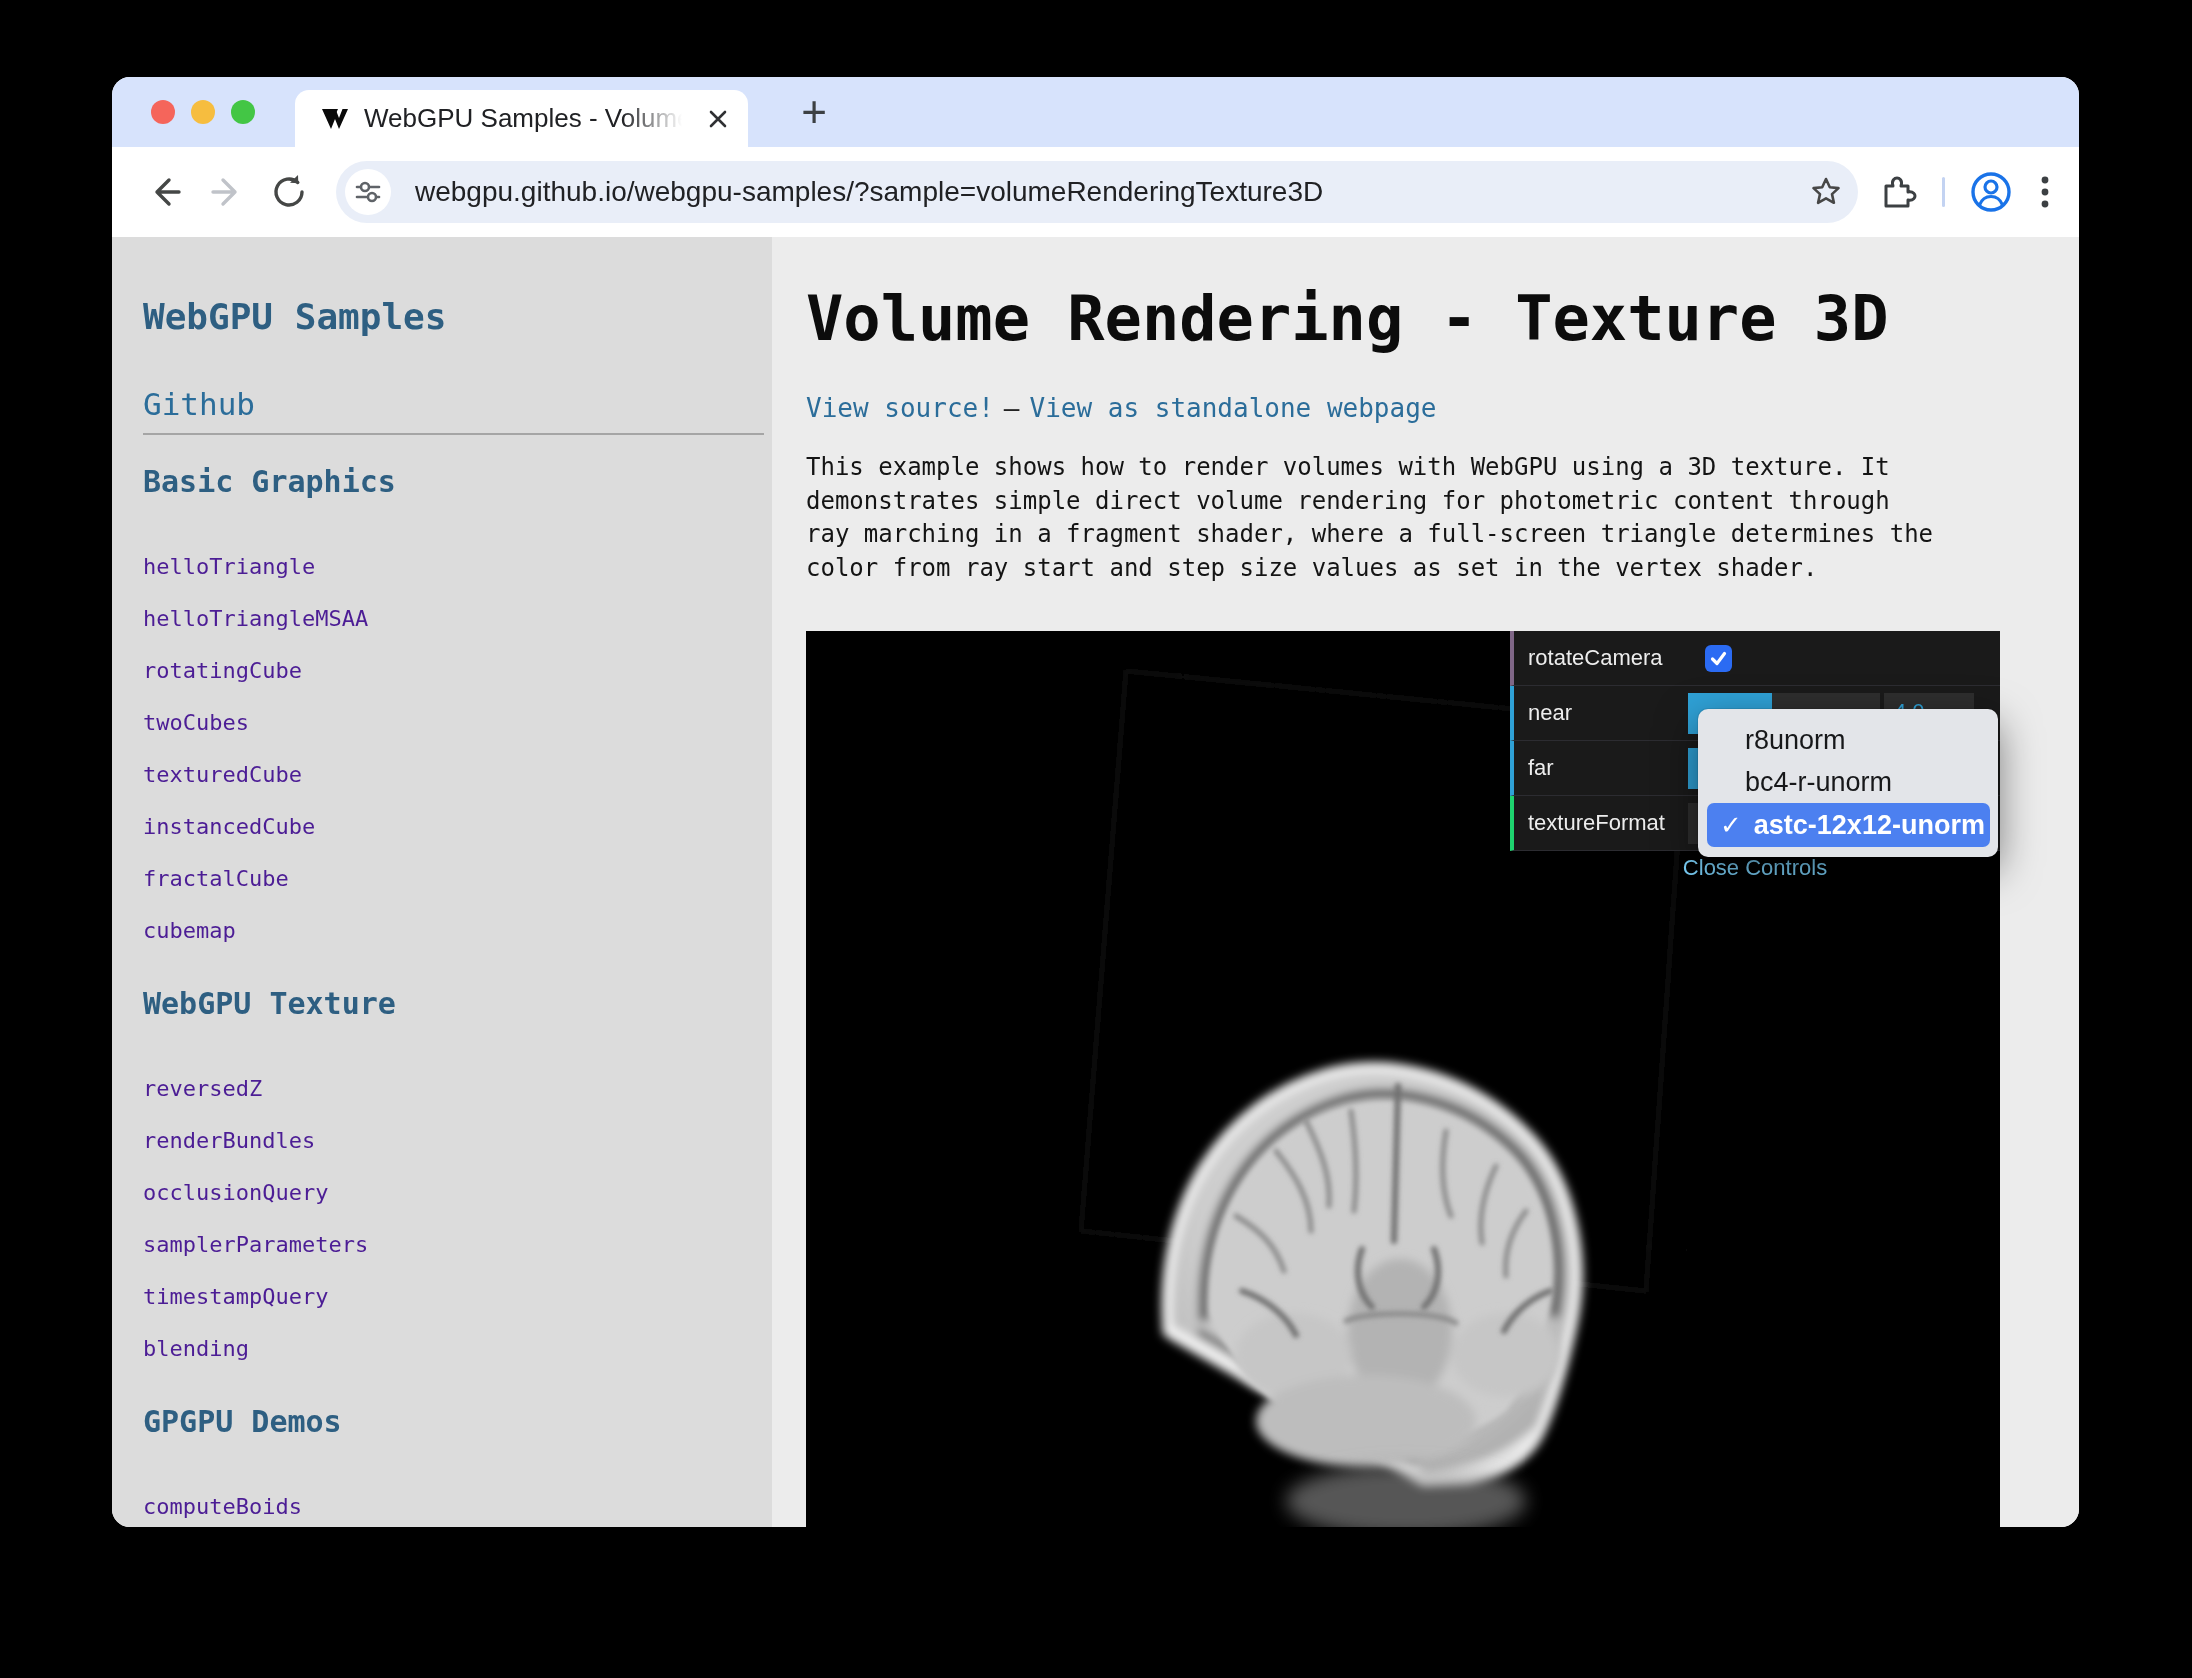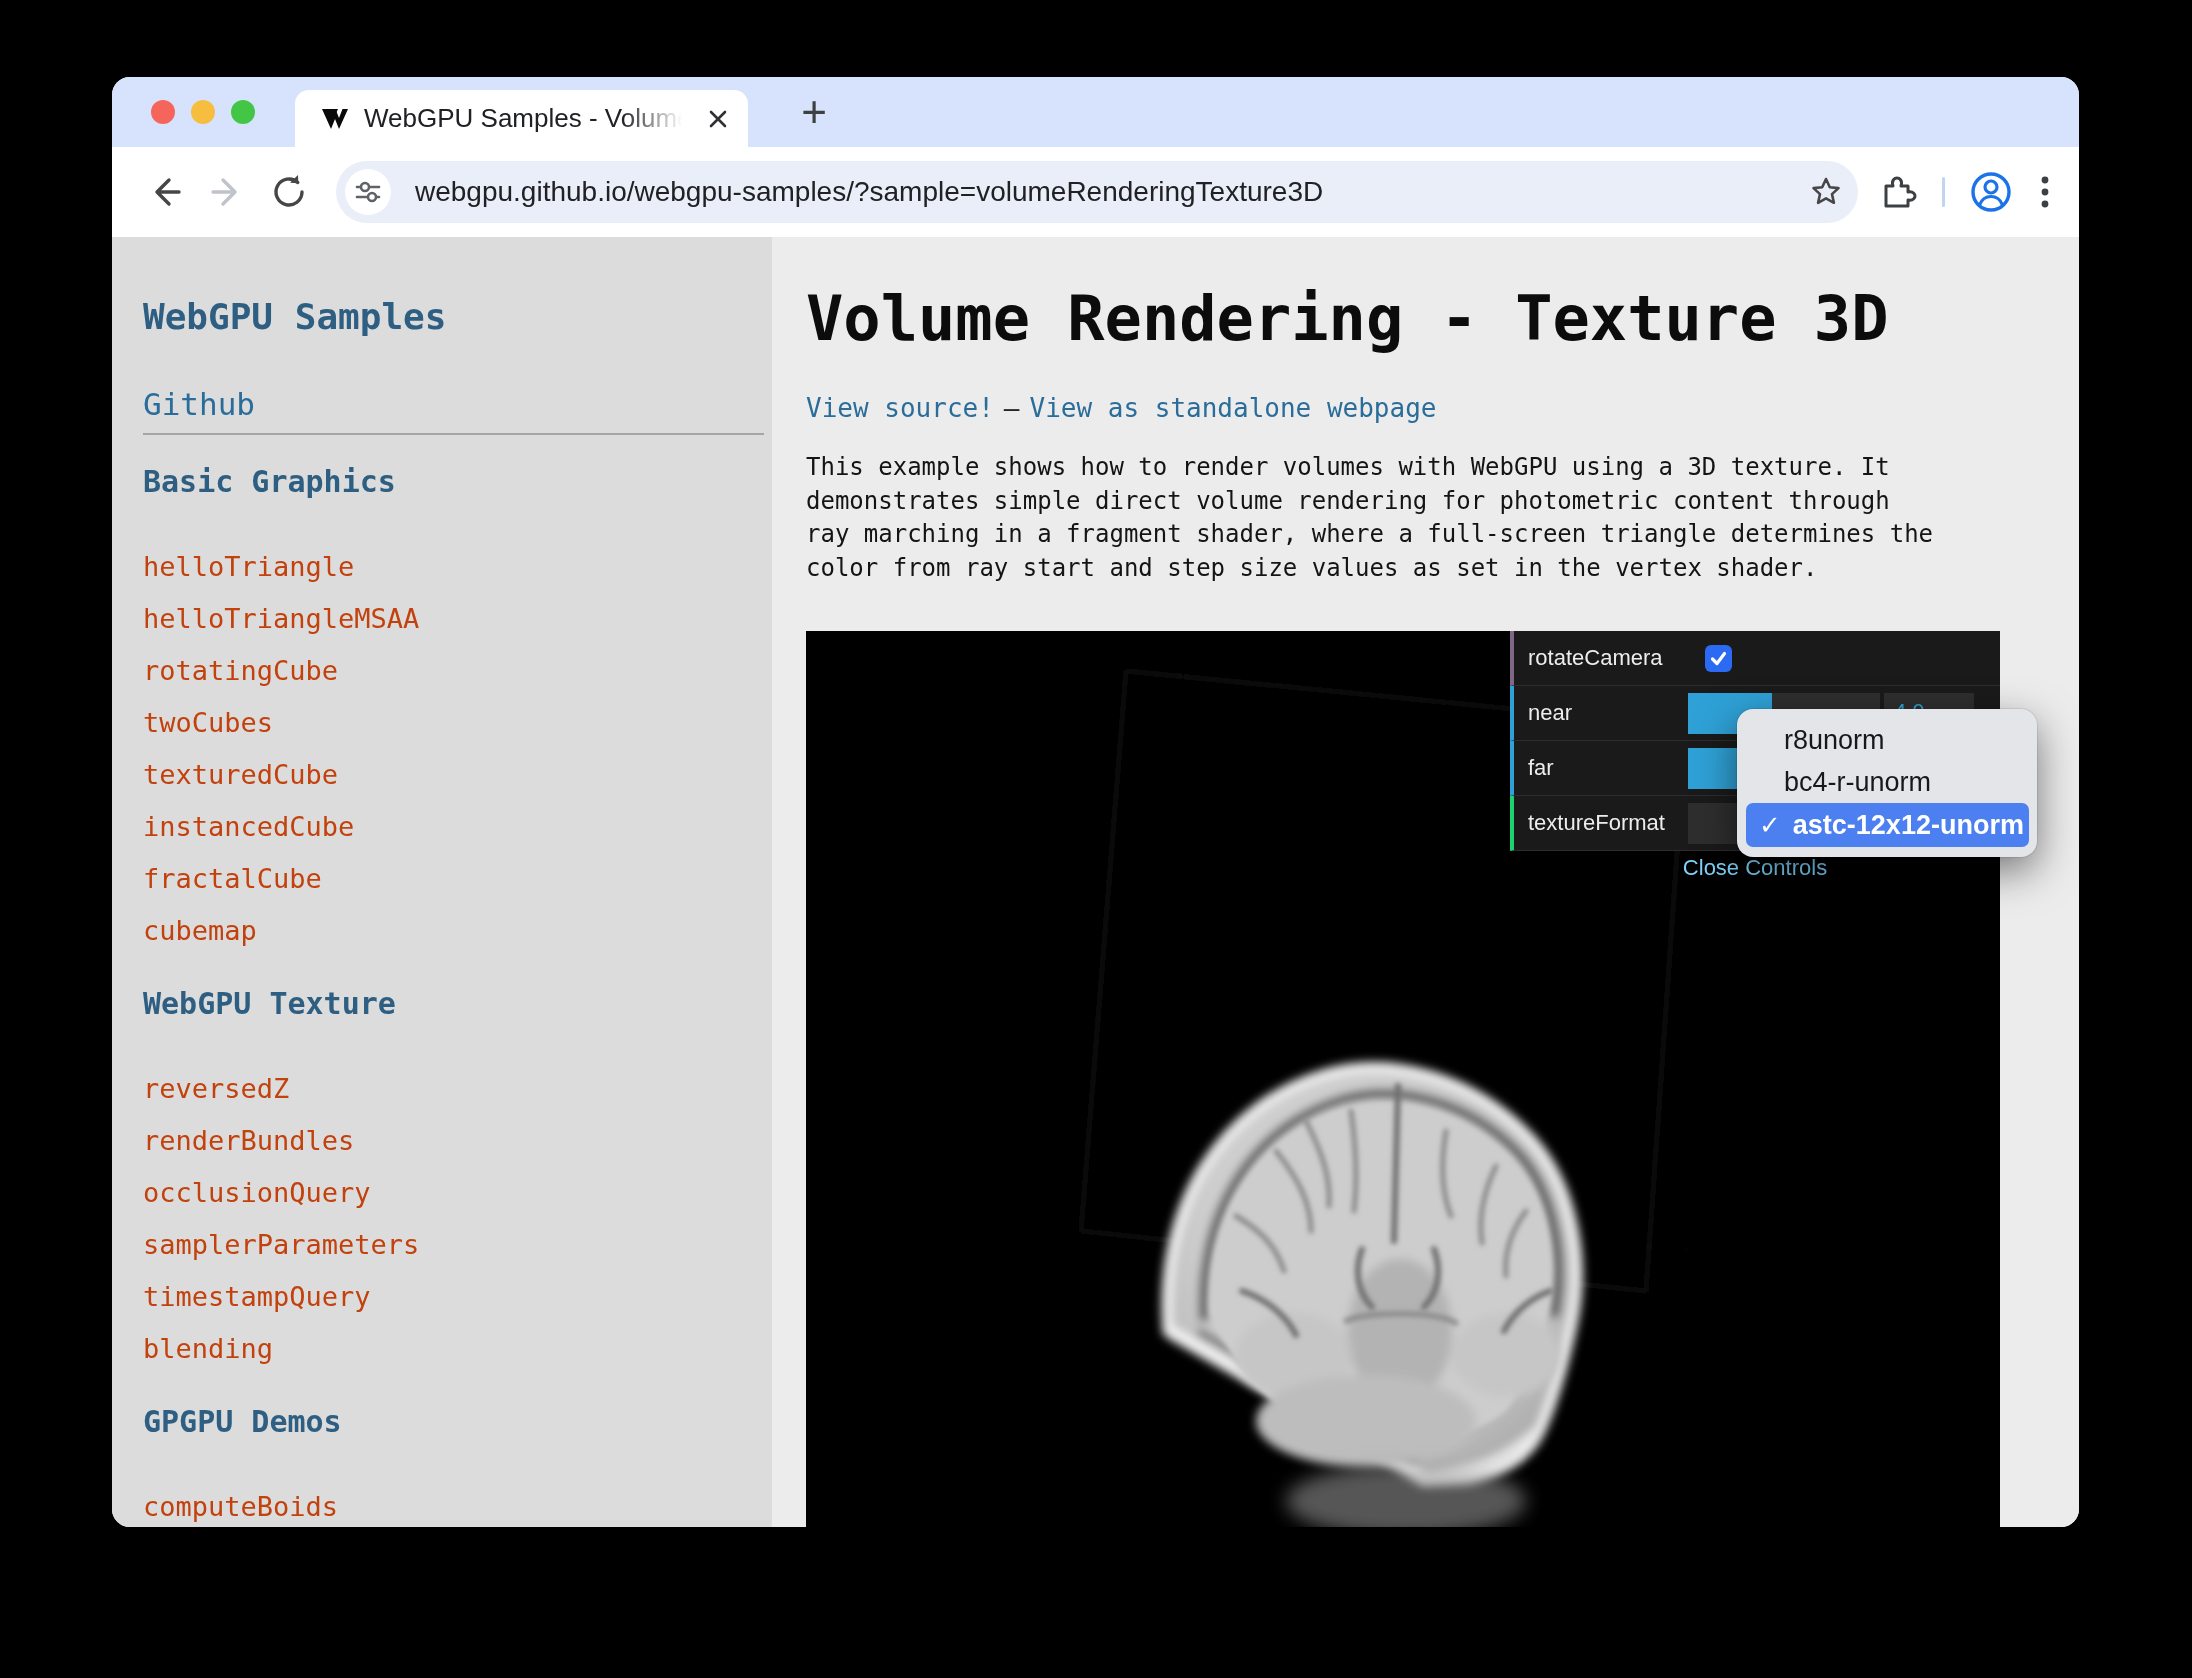--- a/index.html
+++ b/index.html
@@ -29,21 +29,21 @@
   .divider{width:3px;height:30px;background:#c3d3f2;border-radius:2px;margin:0 24px;flex:none;}
 
   
   .content{display:flex;height:1290px;}
   .sidebar{width:660px;background:#dcdcdc;padding:58px 0 0 31px;font-family:"DejaVu Sans Mono",monospace;overflow:hidden;flex:none;}
   .sb-title{font-size:36px;font-weight:bold;color:#2e5f82;line-height:44px;}
   .sb-github{margin-top:48px;font-size:31px;color:#2b6d9a;line-height:34px;width:max-content;cursor:pointer;}
   .sb-hr{border:none;border-top:2px solid #a5a5a5;margin:12px 8px 0 0;}
   .sb-heading{margin-top:28px;font-size:30px;font-weight:bold;color:#2e5f82;line-height:38px;}
   .sb-list{list-style:none;margin:40px 0 0 0;padding:0;}
-  .sb-list li{font-size:27px;line-height:52px;color:#c2410c;cursor:pointer;width:max-content;}
+  .sb-list li{font-size:22px;line-height:52px;color:#4c1d95;cursor:pointer;width:max-content;}
 
   .main{flex:1;background:#ececec;padding:54px 0 0 34px;font-family:"DejaVu Sans Mono",monospace;overflow:hidden;}
   .page-title{font-size:62px;font-weight:bold;color:#0c0c0c;line-height:56px;}
   .srclinks{margin-top:44px;font-size:26px;line-height:34px;color:#222;}
   .srclinks .lnk{color:#2b6d9a;cursor:pointer;}
   .srclinks .dash{color:#222;margin:0 10px;}
   .desc{margin-top:26px;font-size:24px;line-height:33.5px;color:#141414;}
 
   
   .canvas{position:relative;margin-top:46px;width:1194px;height:896px;background:#000;}
@@ -58,21 +58,21 @@
   .gui-label{width:174px;padding-left:14px;color:#ededed;font-size:22px;font-family:"Liberation Sans",sans-serif;flex:none;}
   .gui-widget{position:relative;flex:1;height:100%;}
   .checkbox{position:absolute;left:17px;top:14px;width:27px;height:27px;border-radius:6px;background:#2b6bf3;display:flex;align-items:center;justify-content:center;}
   .slider{position:absolute;left:0;top:7px;height:41px;width:192px;background:#2e2e2e;}
   .slider-fill{height:100%;background:#2FA1D6;}
   .numbox{position:absolute;left:196px;top:7px;width:90px;height:41px;background:#2e2e2e;color:#2FA1D6;font-size:22px;font-family:"Liberation Sans",sans-serif;padding:6px 0 0 10px;}
   .selbox{position:absolute;left:0;top:7px;width:286px;height:41px;background:#2e2e2e;}
   .gui-close{height:34px;display:flex;align-items:center;justify-content:center;color:#7dd3fc;font-size:22px;font-family:"Liberation Sans",sans-serif;}
 
   
-  .dropdown{position:absolute;left:892px;top:78px;width:300px;height:148px;background:#e3e5e9;border-radius:16px;box-shadow:0 14px 40px rgba(0,0,0,0.5),0 0 0 1px rgba(0,0,0,0.08);padding-top:10px;font-family:"Liberation Sans",sans-serif;z-index:5;margin-left:39px;}
+  .dropdown{position:absolute;left:892px;top:78px;width:300px;height:148px;background:#e3e5e9;border-radius:10px;box-shadow:0 14px 40px rgba(0,0,0,0.5),0 0 0 1px rgba(0,0,0,0.08);padding-top:10px;font-family:"Liberation Sans",sans-serif;z-index:5;}
   .dd-item{height:42px;line-height:42px;padding-left:47px;font-size:27px;color:#17181a;cursor:default;}
   .dd-selected{margin:0 8px 0 9px;height:44px;border-radius:7px;background:#4c80f0;color:#fff;display:flex;align-items:center;font-size:27px;font-weight:bold;cursor:default;}
   .dd-check{margin:0 12px 0 13px;font-size:26px;font-weight:normal;}
 </style>
 </head>
 <body>
 
 <div class="window">
 
   <div class="tabstrip">

